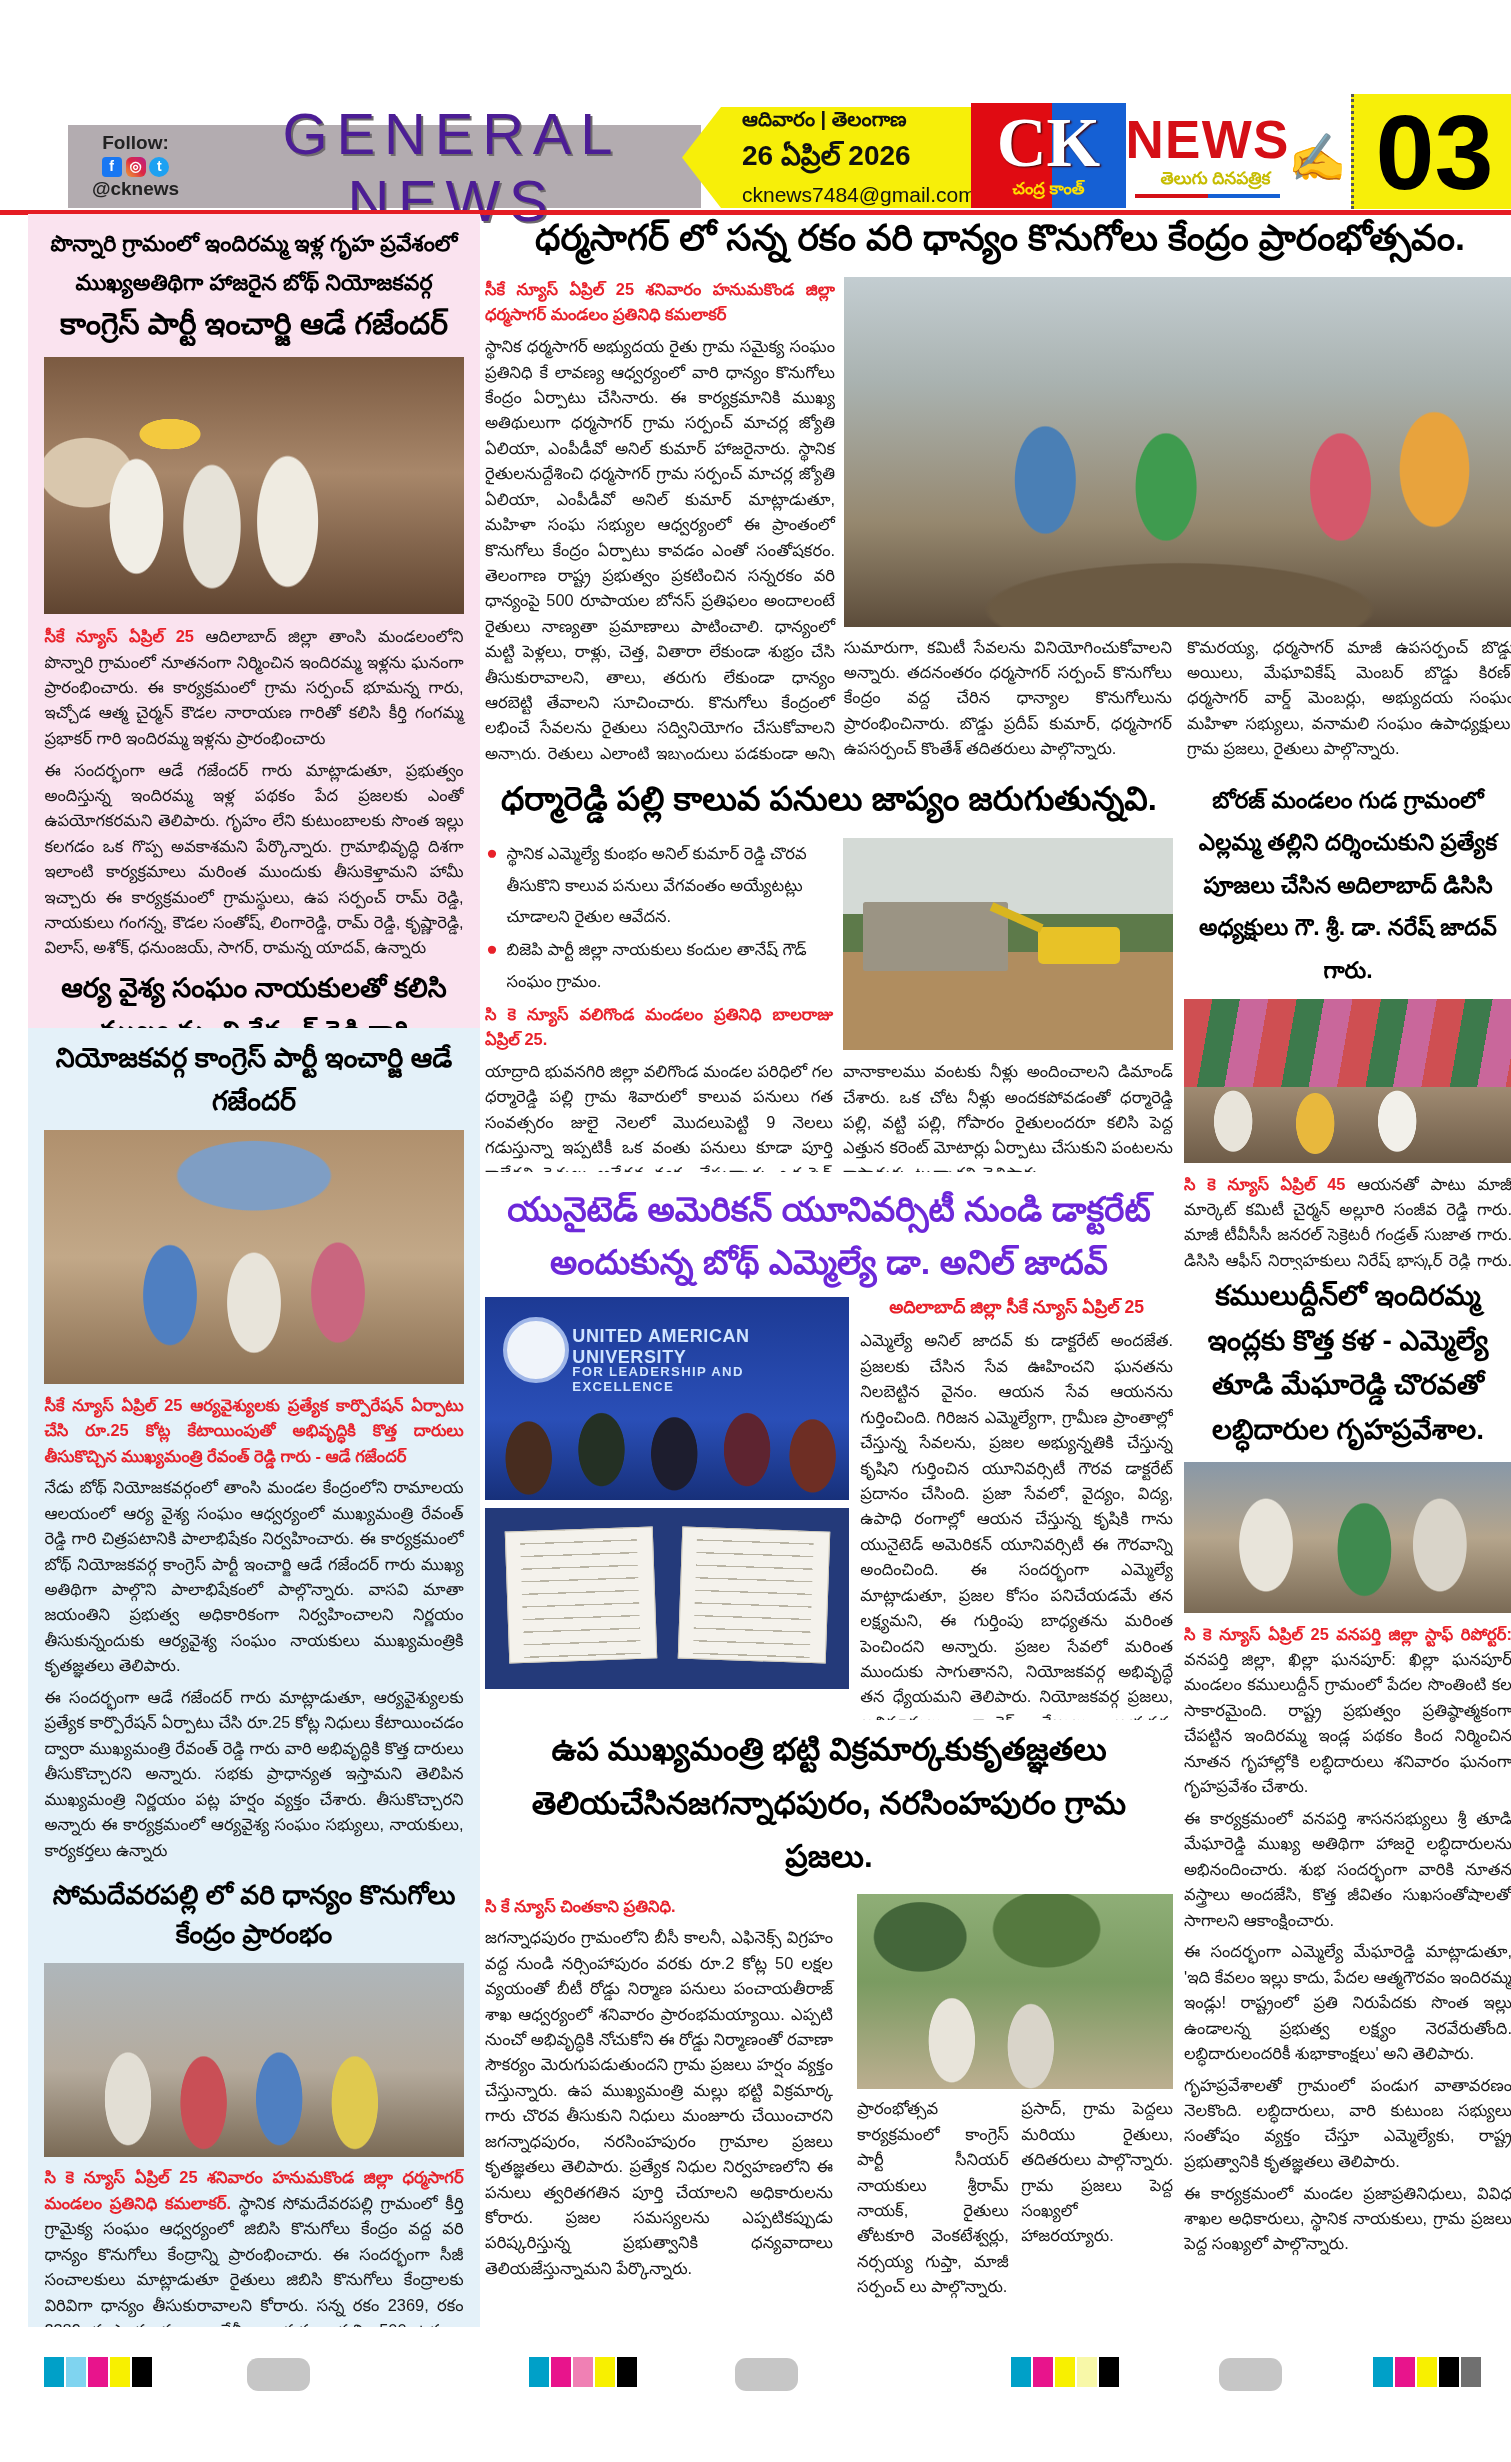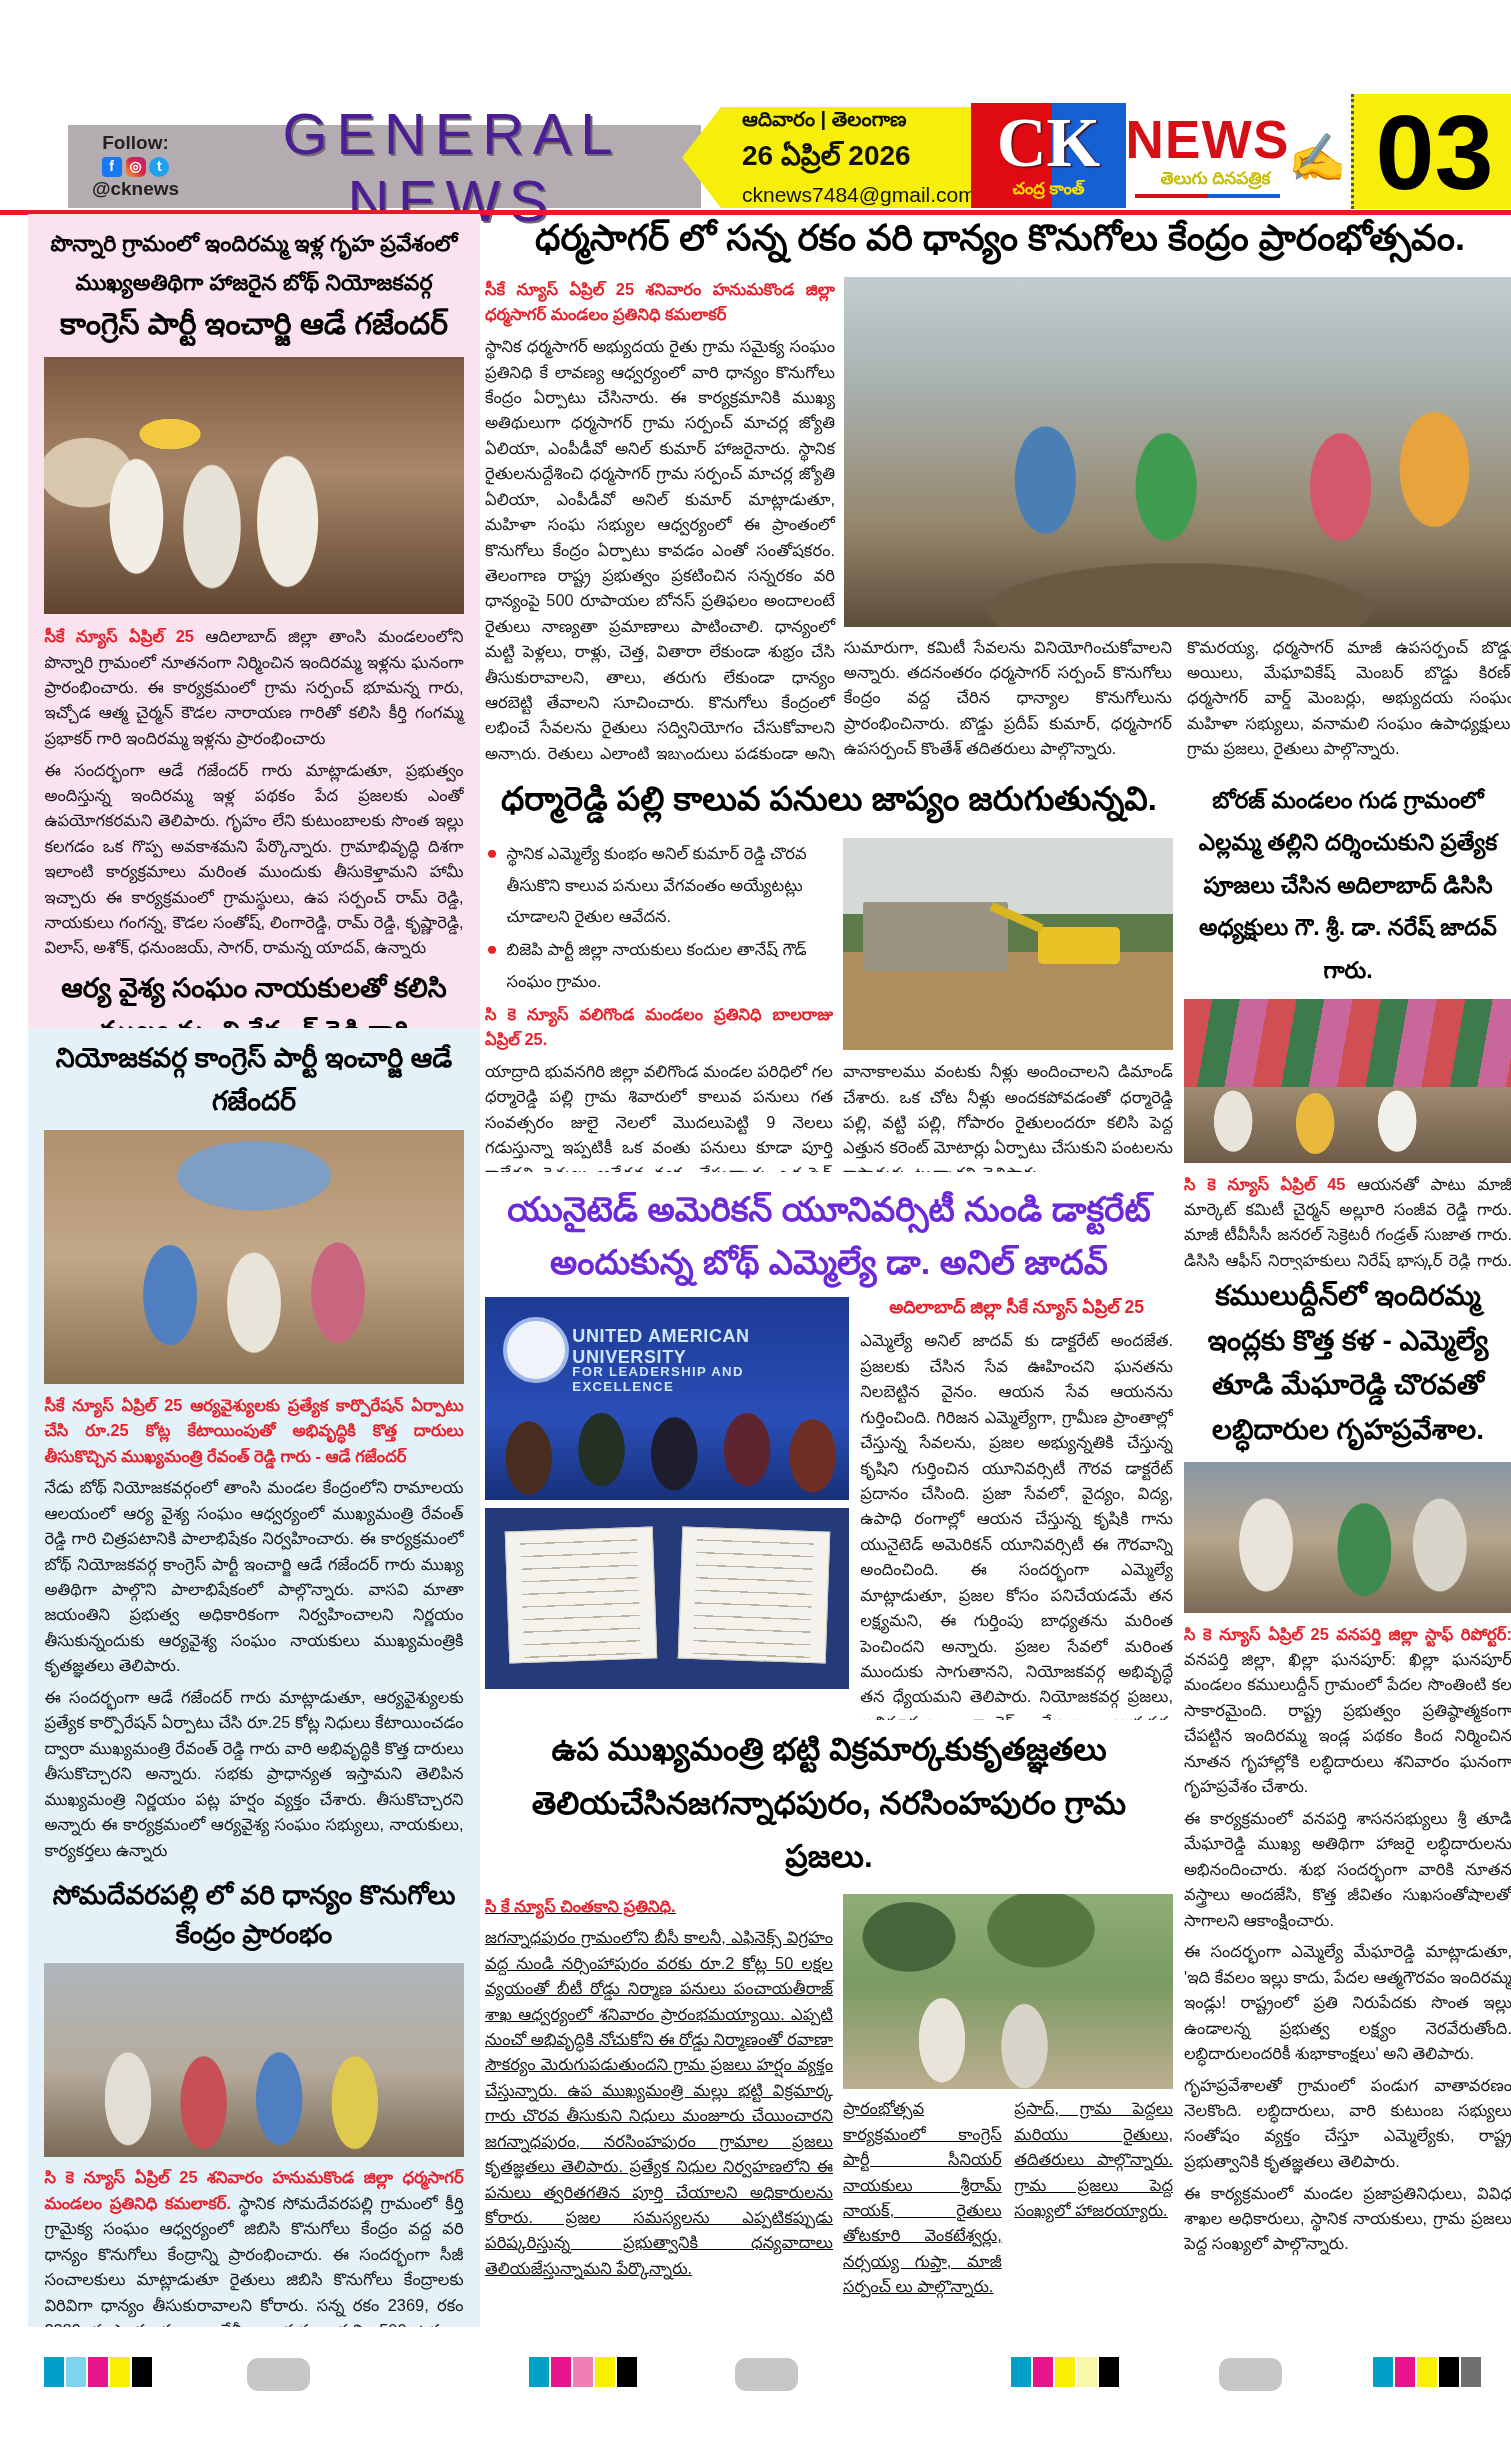--- a/index.html
+++ b/index.html
@@ -93,21 +93,21 @@
   .ph-uau2{height:181px;margin-top:7.6px;background:#243a7a;}
   .cert{position:absolute;top:12%;width:40%;height:72%;background:#f4f2ec;border:1.9px solid #cfc9b8;background-image:repeating-linear-gradient(180deg,transparent 0 11.3px,#b9b4a4 11.3px 12.6px);background-size:80% 100%;background-position:center;background-repeat:no-repeat;}
   .cert.c1{left:6%;transform:rotate(-2deg);}
   .cert.c2{right:6%;transform:rotate(2deg);}
   .uau-body{flex:1;}
   .uau-date{font-size:17.6px;text-align:center;margin-bottom:6.3px;}
 
   
   .art-dep{position:absolute;left:485px;top:1723px;width:688px;height:608px;overflow:hidden;}
   .hl-dep{font-size:31.5px;font-weight:800;text-align:center;line-height:1.7;color:#000;margin:0 0 10px 0;}
-  .dep-flex{display:flex;gap:10px;text-decoration:underline;}
+  .dep-flex{display:flex;gap:24px;}
   .dep-c1{width:348px;flex:none;}
   .dep-c2{flex:1;}
   .ph-dep{height:195px;background:radial-gradient(ellipse 76px 57px at 20% 22%,#44663a 0 60%,transparent 62%),radial-gradient(ellipse 88px 63px at 60% 18%,#55793f 0 60%,transparent 62%),radial-gradient(ellipse 38px 69px at 30% 75%,#e8e4da 0 60%,transparent 62%),radial-gradient(ellipse 38px 69px at 55% 78%,#d9d4c9 0 60%,transparent 62%),linear-gradient(180deg,#8fae77 0%,#7a9b61 45%,#bcae90 100%);}
   .dep-sub{display:flex;gap:12.6px;margin-top:7.6px;}
   .dep-sub .sc{flex:1;}
 
   
   .art-r1{position:absolute;left:1184px;top:776px;width:328px;height:494px;overflow:hidden;}
   .hl-r1{font-size:23px;font-weight:700;text-align:center;line-height:1.85;color:#000;margin:2.5px 0 7.6px 0;}
   .ph-r1{height:164px;}

